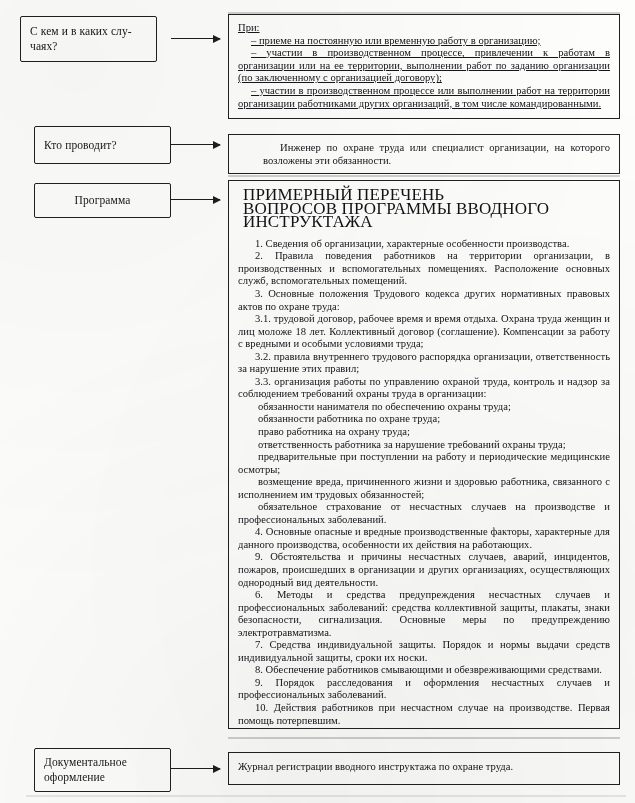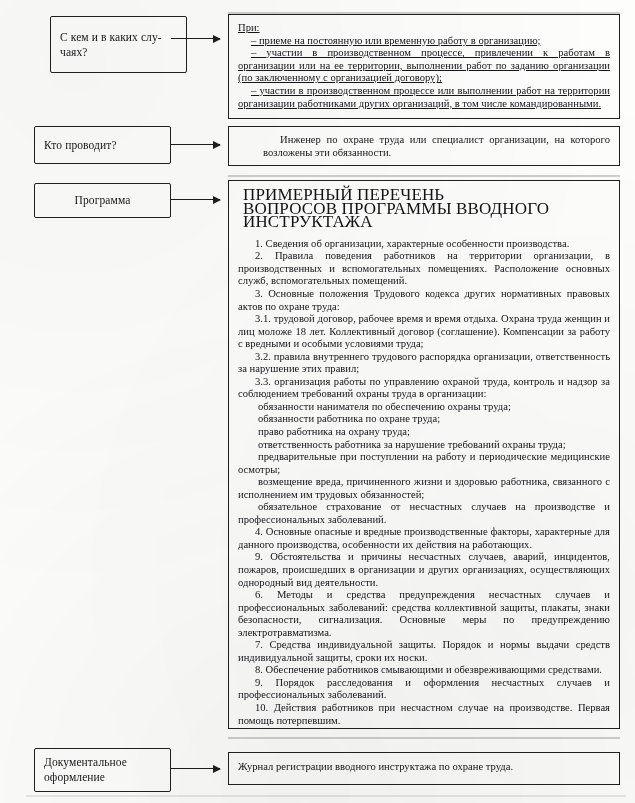--- a/index.html
+++ b/index.html
@@ -127,38 +127,38 @@
 </head>
 <body>
 
 <div id="scan">
 
   <div class="streak" style="left:228px; top:12px;  width:392px;"></div>
   <div class="streak" style="left:228px; top:175px; width:392px;"></div>
   <div class="streak" style="left:228px; top:737px; width:392px;"></div>
   <div class="streak" style="left:26px;  top:795px; width:600px; opacity:.5;"></div>
 
-  <div class="label-box" id="lbl-cases" style="left:50px; top:16px; width:137px; height:57px;align-items:center;">
+  <div class="label-box" id="lbl-cases" style="left:20px; top:16px; width:137px; height:46px;align-items:center;">
     <span class="txt" id="lbl-cases-txt">С кем и в каких слу-<br>чаях?</span>
   </div>
   <div class="arrow" style="left:171px; top:38px; width:49px;"></div>
 
   <div class="content-box" id="box-cases" style="left:228px; top:14px; width:392px; height:105px;">
     <p class="p noind">При:</p>
     <p class="p dash">– приеме на постоянную или временную работу в организацию;</p>
     <p class="p dash">– участии в производственном процессе, привлечении к работам в организации или на ее территории, выполнении работ по заданию организации (по заключенному с организацией договору);</p>
     <p class="p dash">– участии в производственном процессе или выполнении работ на территории организации работниками других организаций, в том числе командированными.</p>
   </div>
 
   <div class="label-box" id="lbl-who" style="left:34px; top:126px; width:137px; height:38px;">
     <span class="txt">Кто проводит?</span>
   </div>
   <div class="arrow" style="left:171px; top:144px; width:49px;"></div>
 
-  <div class="content-box" id="box-who" style="left:228px; top:126px; width:392px; height:40px;padding-left:34px;">
+  <div class="content-box" id="box-who" style="left:228px; top:134px; width:392px; height:40px;padding-left:34px;">
     <p class="p">Инженер по охране труда или специалист организации, на которого возложены эти обязанности.</p>
   </div>
 
   <div class="label-box" id="lbl-program" style="left:34px; top:183px; width:137px; height:35px;justify-content:center;">
     <span class="txt">Программа</span>
   </div>
   <div class="arrow" style="left:171px; top:199px; width:49px;"></div>
 
   <div class="content-box" id="box-program" style="left:228px; top:180px; width:392px; height:549px;">
     <p class="heading">ПРИМЕРНЫЙ ПЕРЕЧЕНЬ</p>

